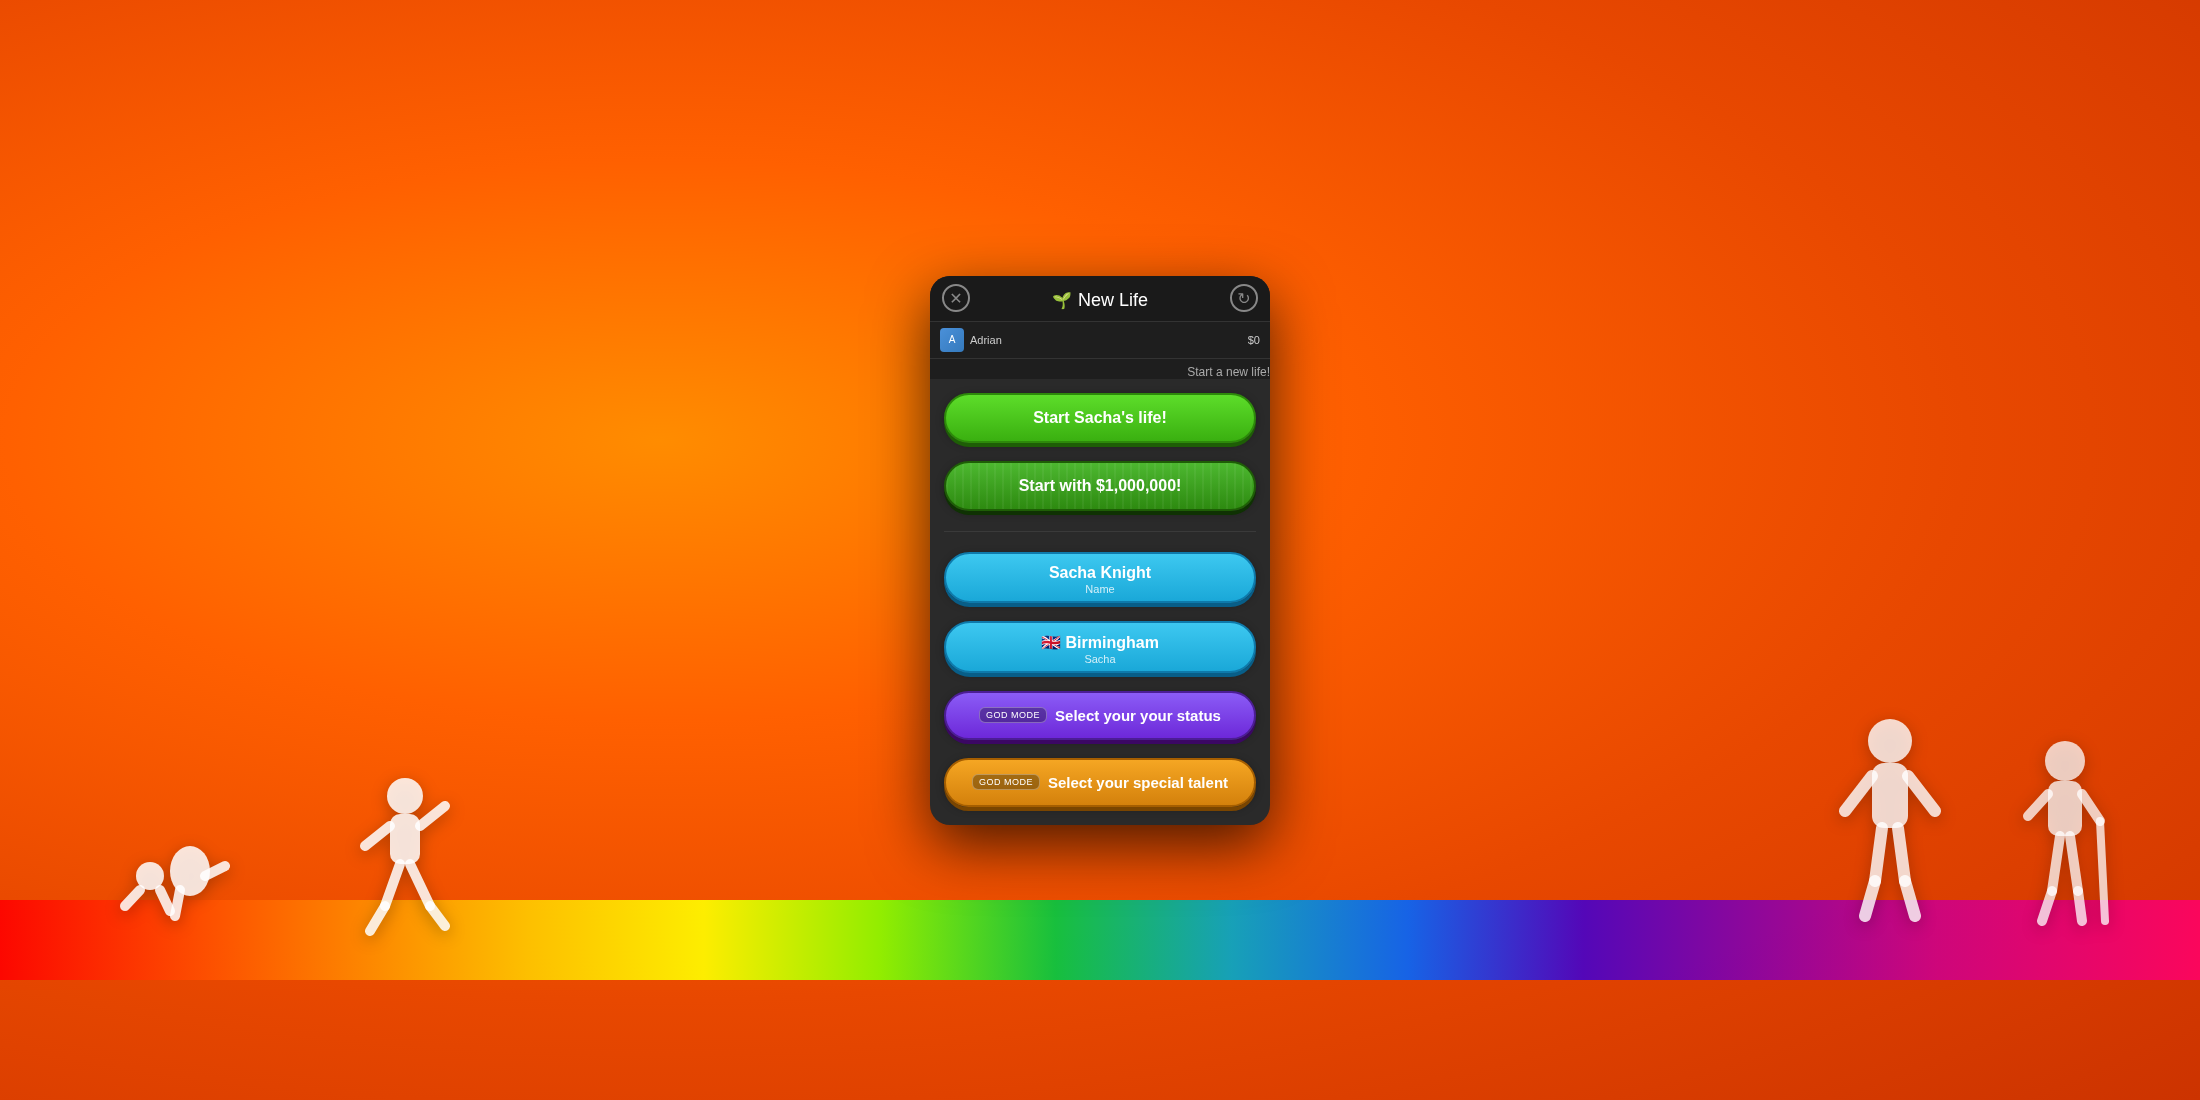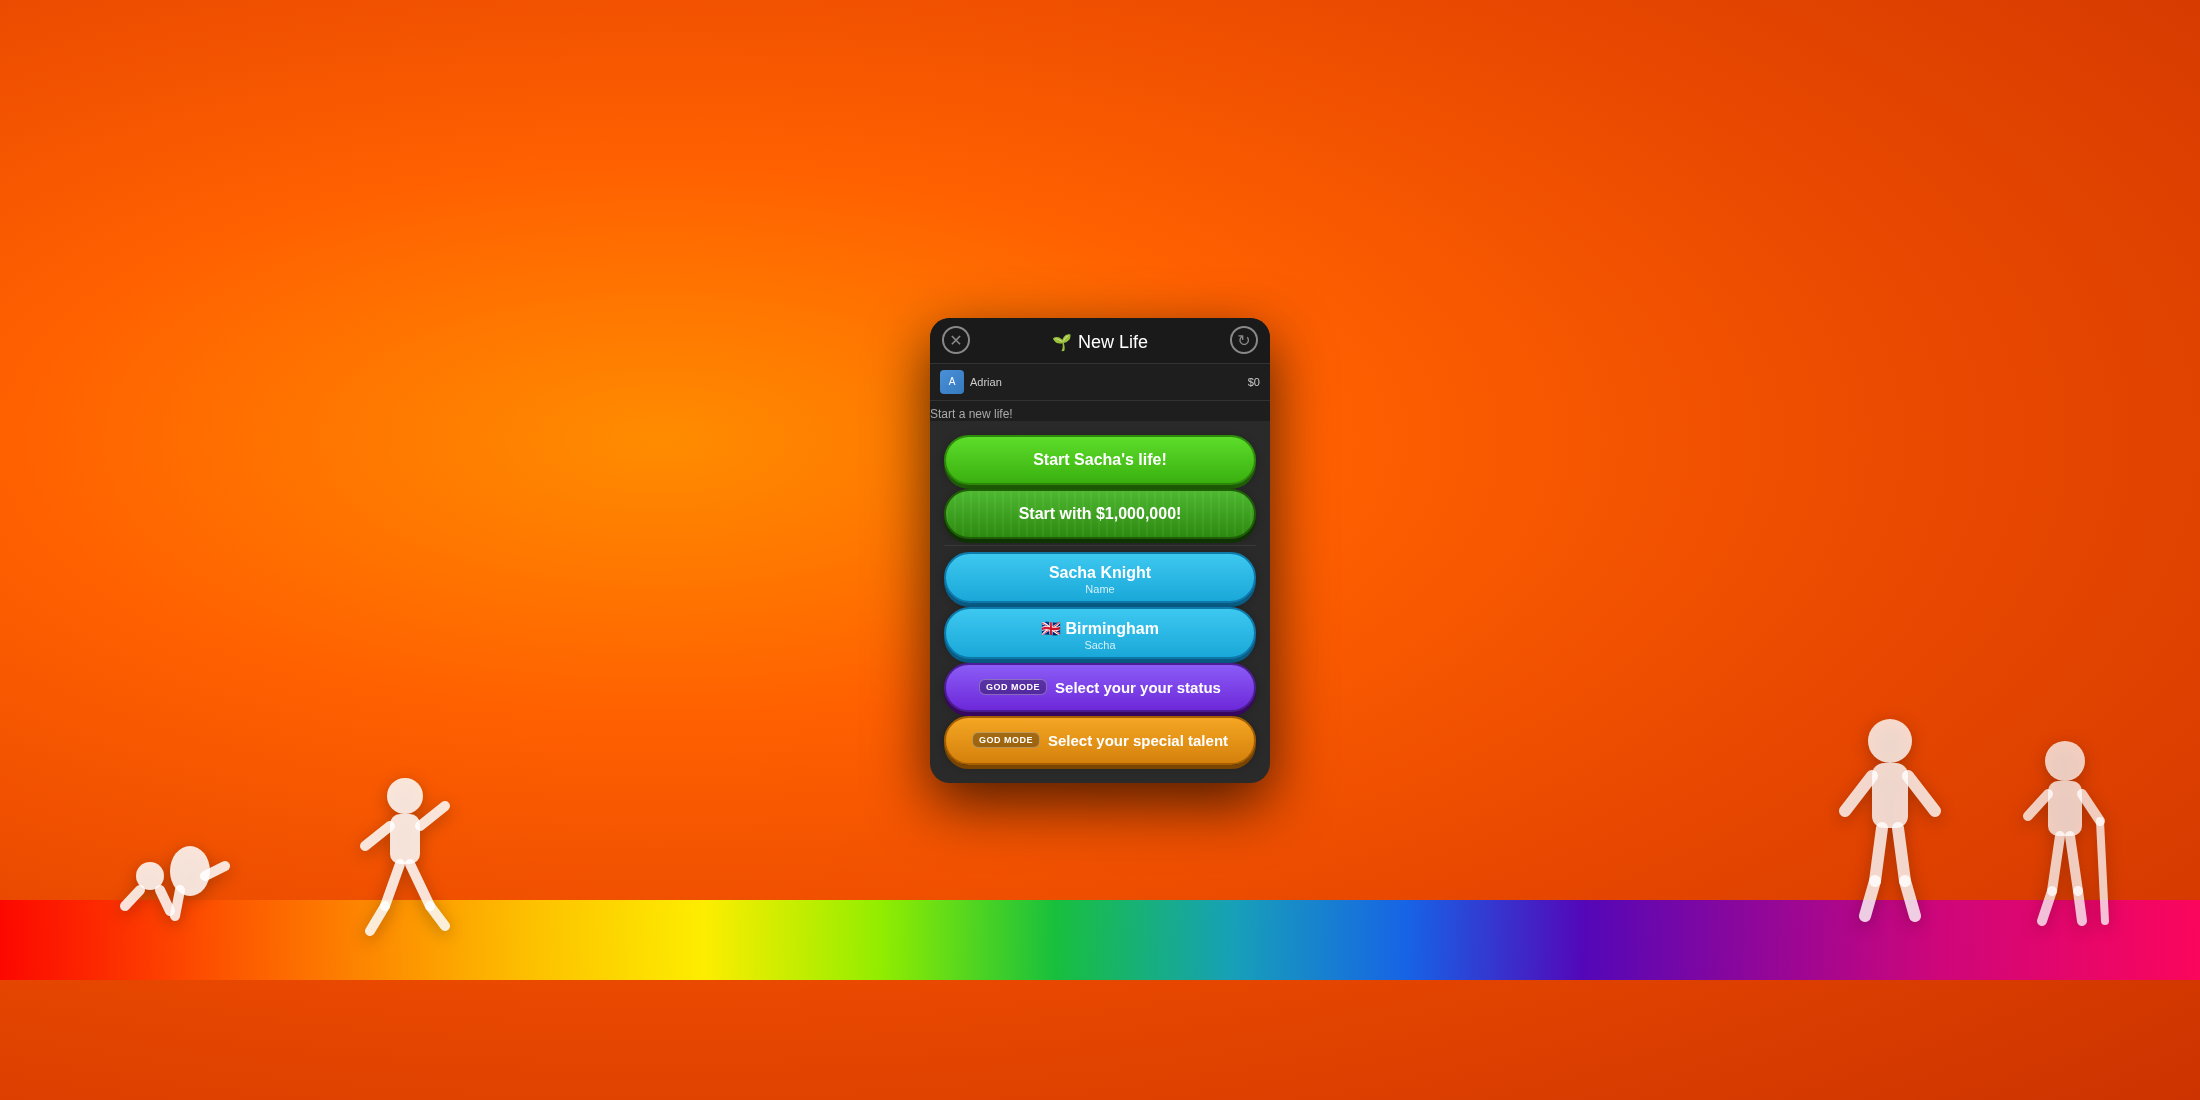--- a/index.html
+++ b/index.html
@@ -159,21 +159,21 @@
     .topbar-right {
       font-size: 11px;
       color: #ccc;
     }
 
     
     .modal-body {
       padding: 14px 14px 18px;
       display: flex;
       flex-direction: column;
-      gap: 4px;
+      gap: 18px;
     }
 
     .btn-primary {
       width: 100%;
       padding: 14px;
       border: none;
       border-radius: 30px;
       font-size: 16px;
       font-weight: 700;
       cursor: pointer;
@@ -273,21 +273,21 @@
       gap: 8px;
       width: 100%;
     }
 
     .mode-badge {
       background: rgba(0,0,0,0.3);
       border: 1px solid rgba(255,255,255,0.3);
       border-radius: 6px;
       padding: 2px 6px;
       font-size: 9px;
-      font-weight: 700;
+      font-weight: 400;
       color: white;
       letter-spacing: 0.5px;
     }
 
     .divider {
       height: 1px;
       background: #3a3a3a;
       margin: 2px 0;
     }
   </style>
@@ -366,21 +366,21 @@
     </div>
 
     <div class="modal-topbar">
       <div class="topbar-left">
         <div class="topbar-avatar">A</div>
         <span>Adrian</span>
       </div>
       <div class="topbar-right">$0</div>
     </div>
 
-    <div style="text-align:left; color:#aaa; font-size:12px; padding: 6px 0 0; background:#1e1e1e;">Start a new life!</div>
+    <div style="text-align:right; color:#aaa; font-size:12px; padding: 6px 0 0; background:#1e1e1e;">Start a new life!</div>
 
     <div class="modal-body">
 
       <button class="btn-primary btn-start-life">Start Sacha's life!</button>
 
       <button class="btn-primary btn-million">Start with $1,000,000!</button>
 
       <div class="divider"></div>
 
       <button class="btn-selector">

